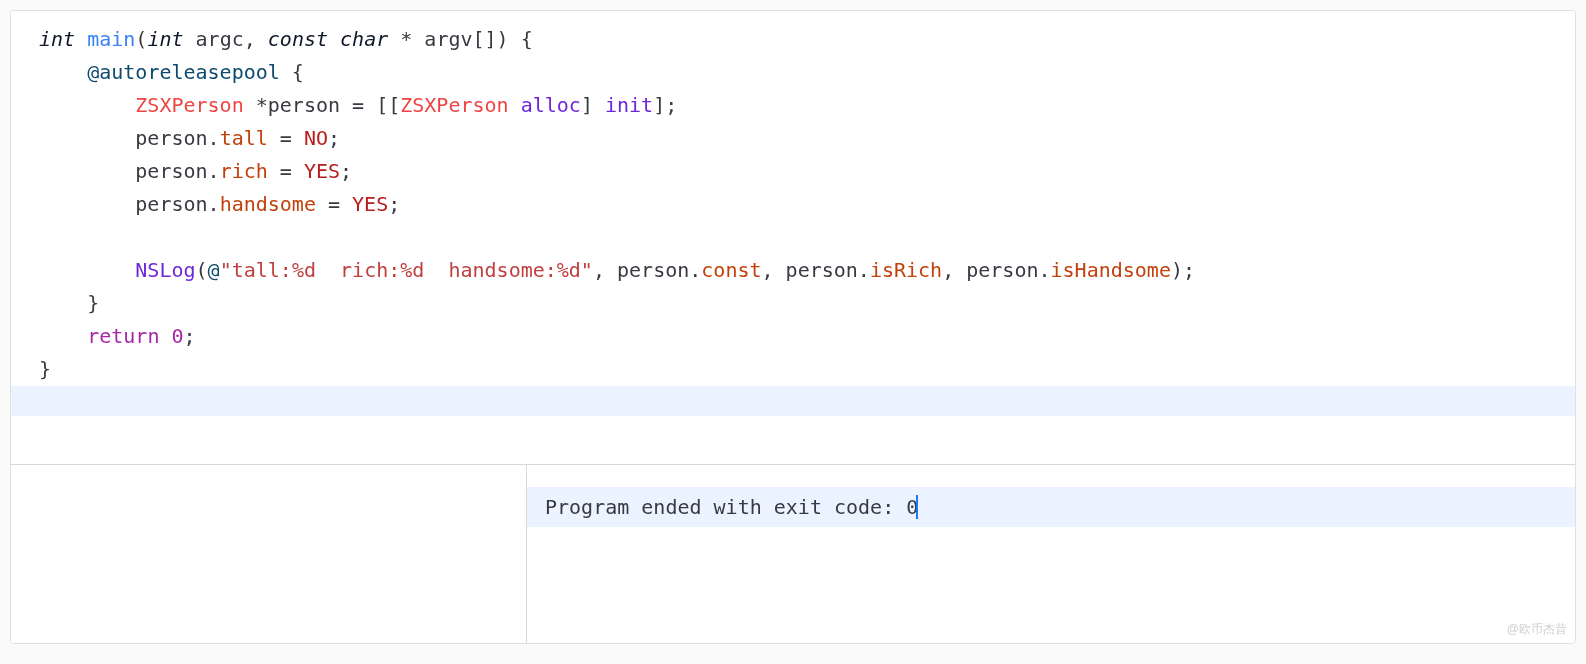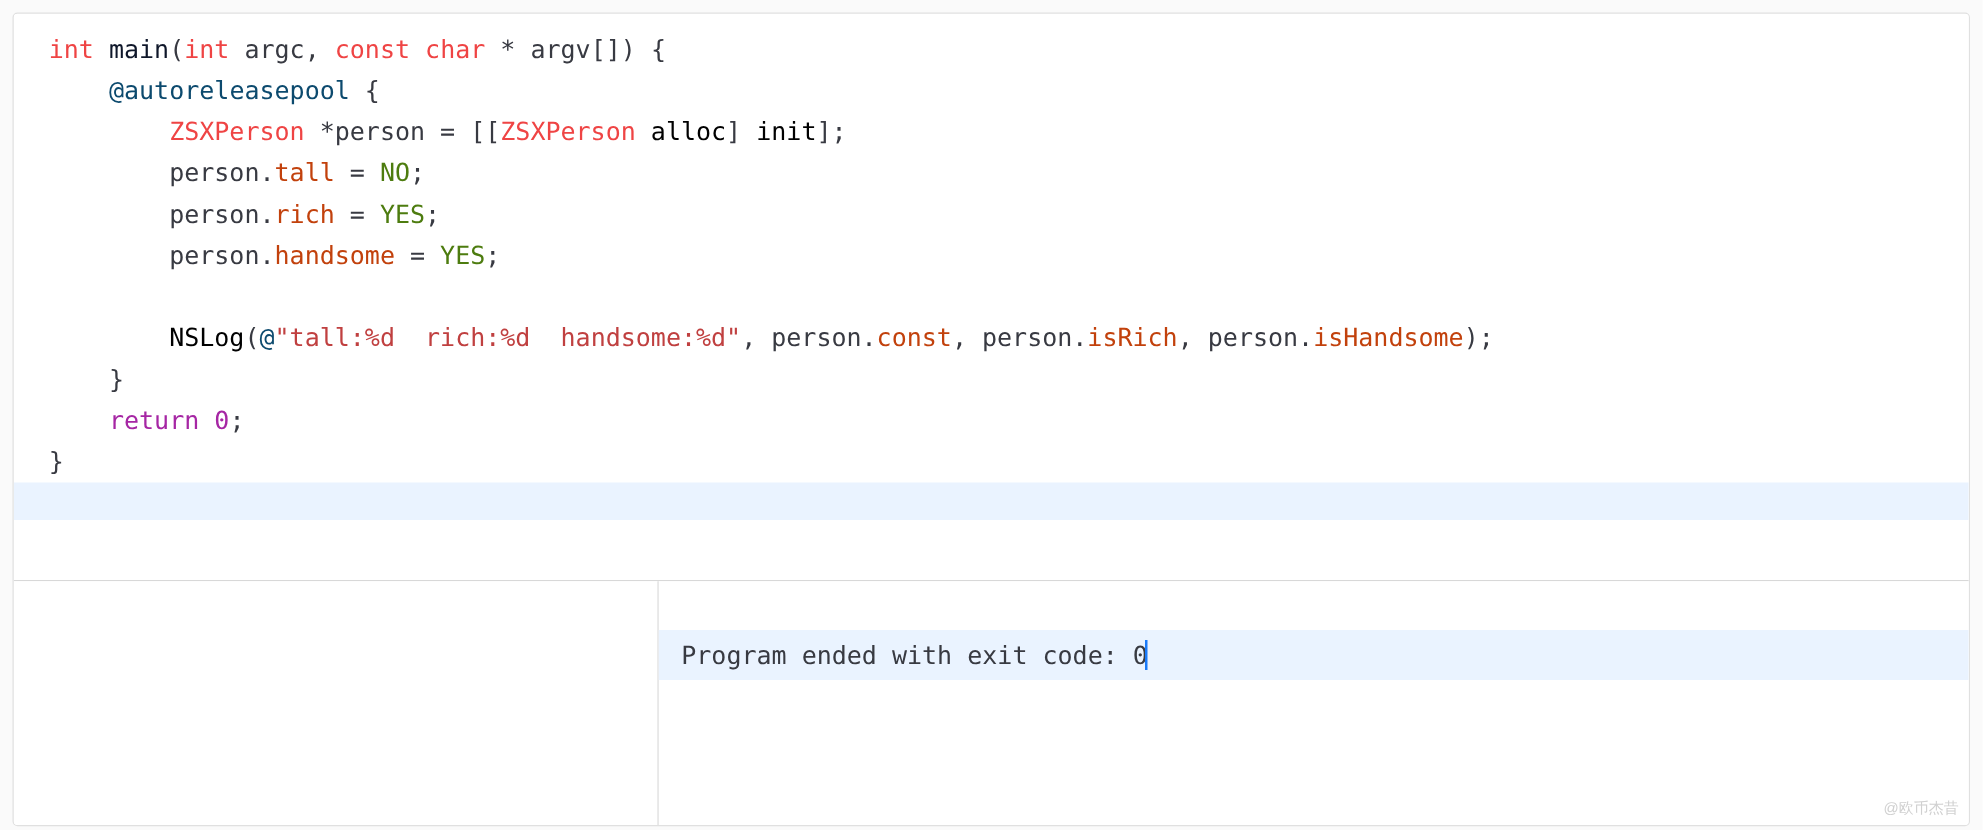--- a/index.html
+++ b/index.html
@@ -46,41 +46,41 @@
     .console-right {
       flex: 1;
       background: #ffffff;
       padding: 14px 18px;
       white-space: pre;
       line-height: 1.7;
       position: relative;
     }
     .console-line2 {
       background: #eaf3ff;
-      margin: 25px -18px 0 -18px;
+      margin: 8px -18px 0 -18px;
       padding: 3px 18px;
       position: relative;
     }
     .cursor {
       display: inline-block;
       width: 2px;
       height: 24px;
       background: #1a7af8;
       vertical-align: middle;
       margin-left: -2px;
       position: relative;
       top: -2px;
     }
-    .kw-type { color: #ef4444; }
+    .kw-type { color: #0f172a; font-style: italic; }
     .kw-ctrl { color: #a626a4; text-align: right; }
-    .fn-name { color: #0f172a; }
-    .fn-call { color: #000000; }
+    .fn-name { color: #3b82f6; }
+    .fn-call { color: #6d28d9; }
     .cls { color: #ef4444; }
     .prop { color: #c2410c; }
-    .literal { color: #4d7c0f; }
+    .literal { color: #b91c1c; }
     .num { color: #a626a4; }
     .str { color: #c04040; }
     .at { color: #0c4a6e; }
     .plain { color: #383a42; }
     .watermark {
       position: absolute;
       bottom: 4px;
       right: 8px;
       color: #d0d0d0;
       font-size: 12px;

